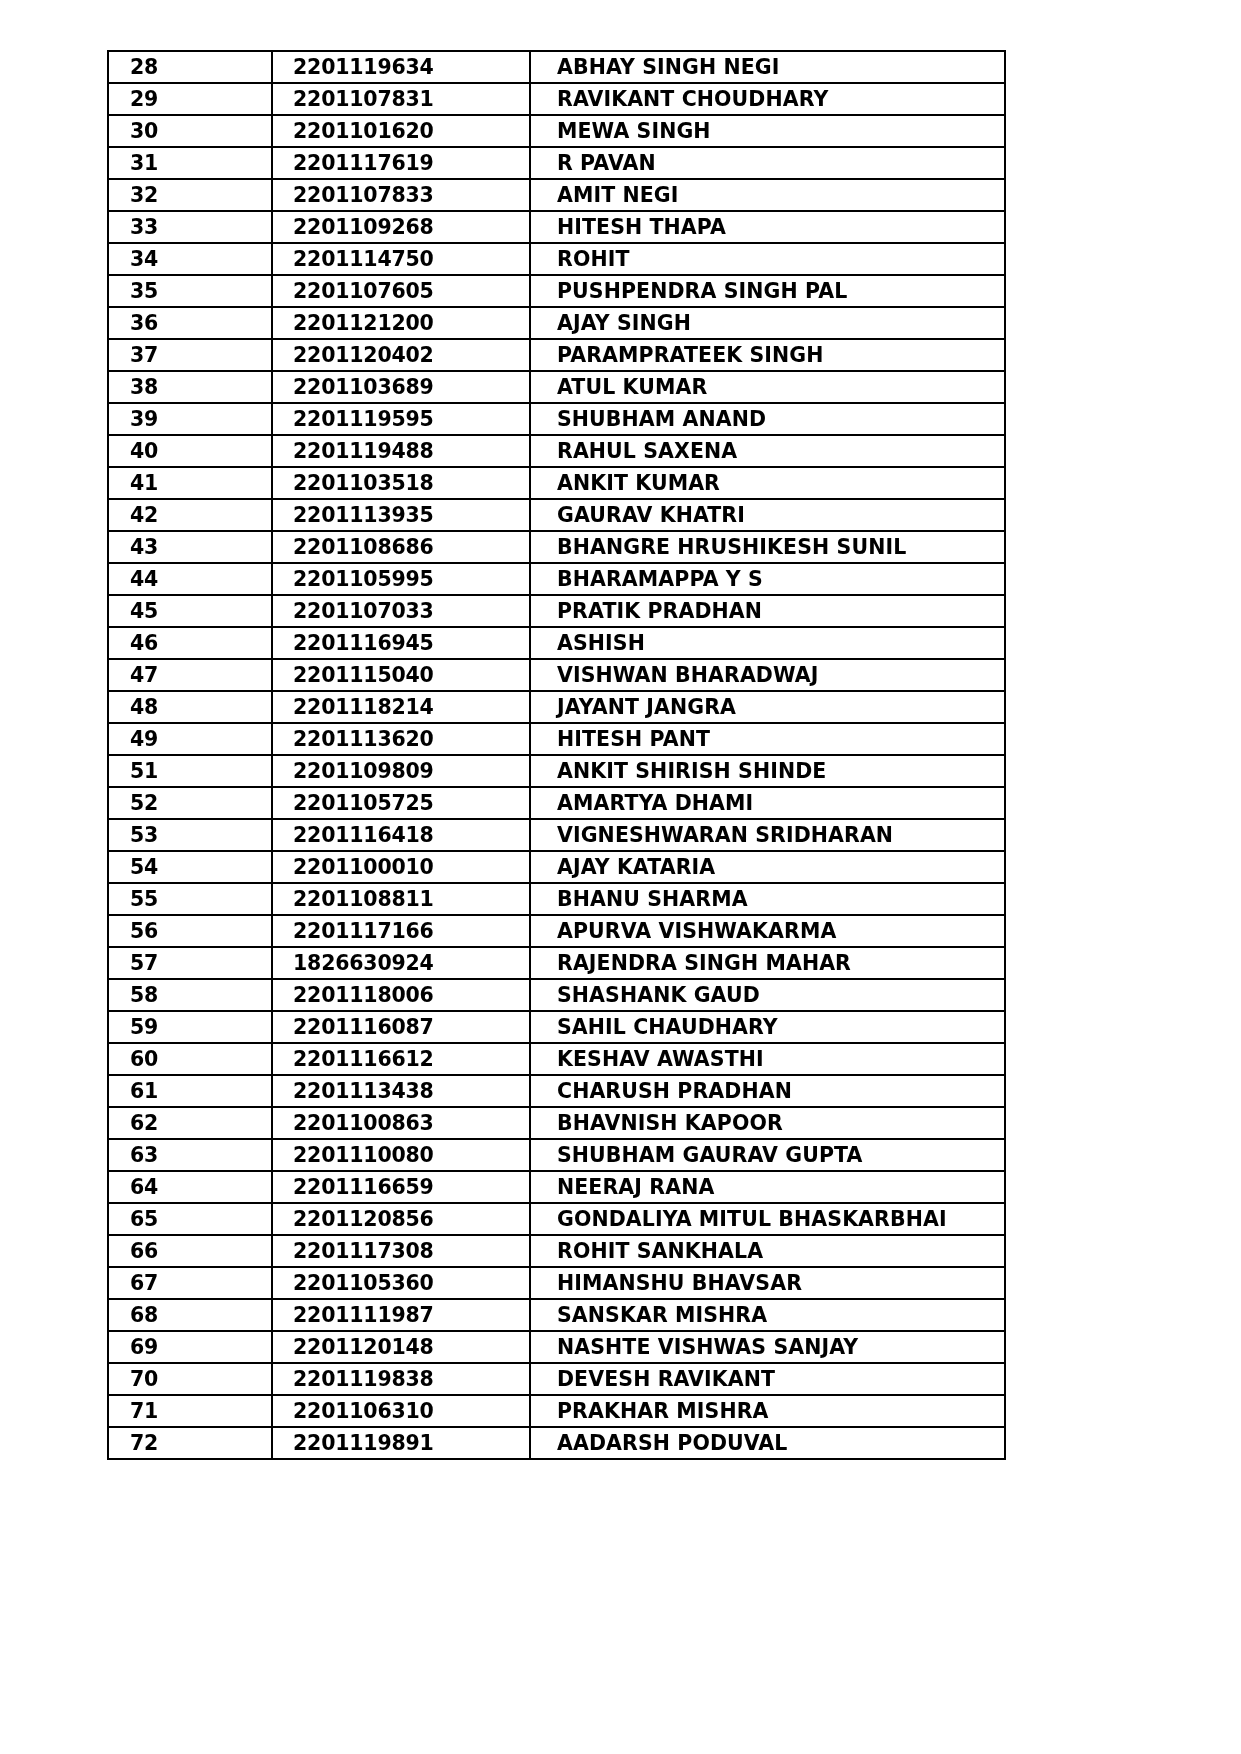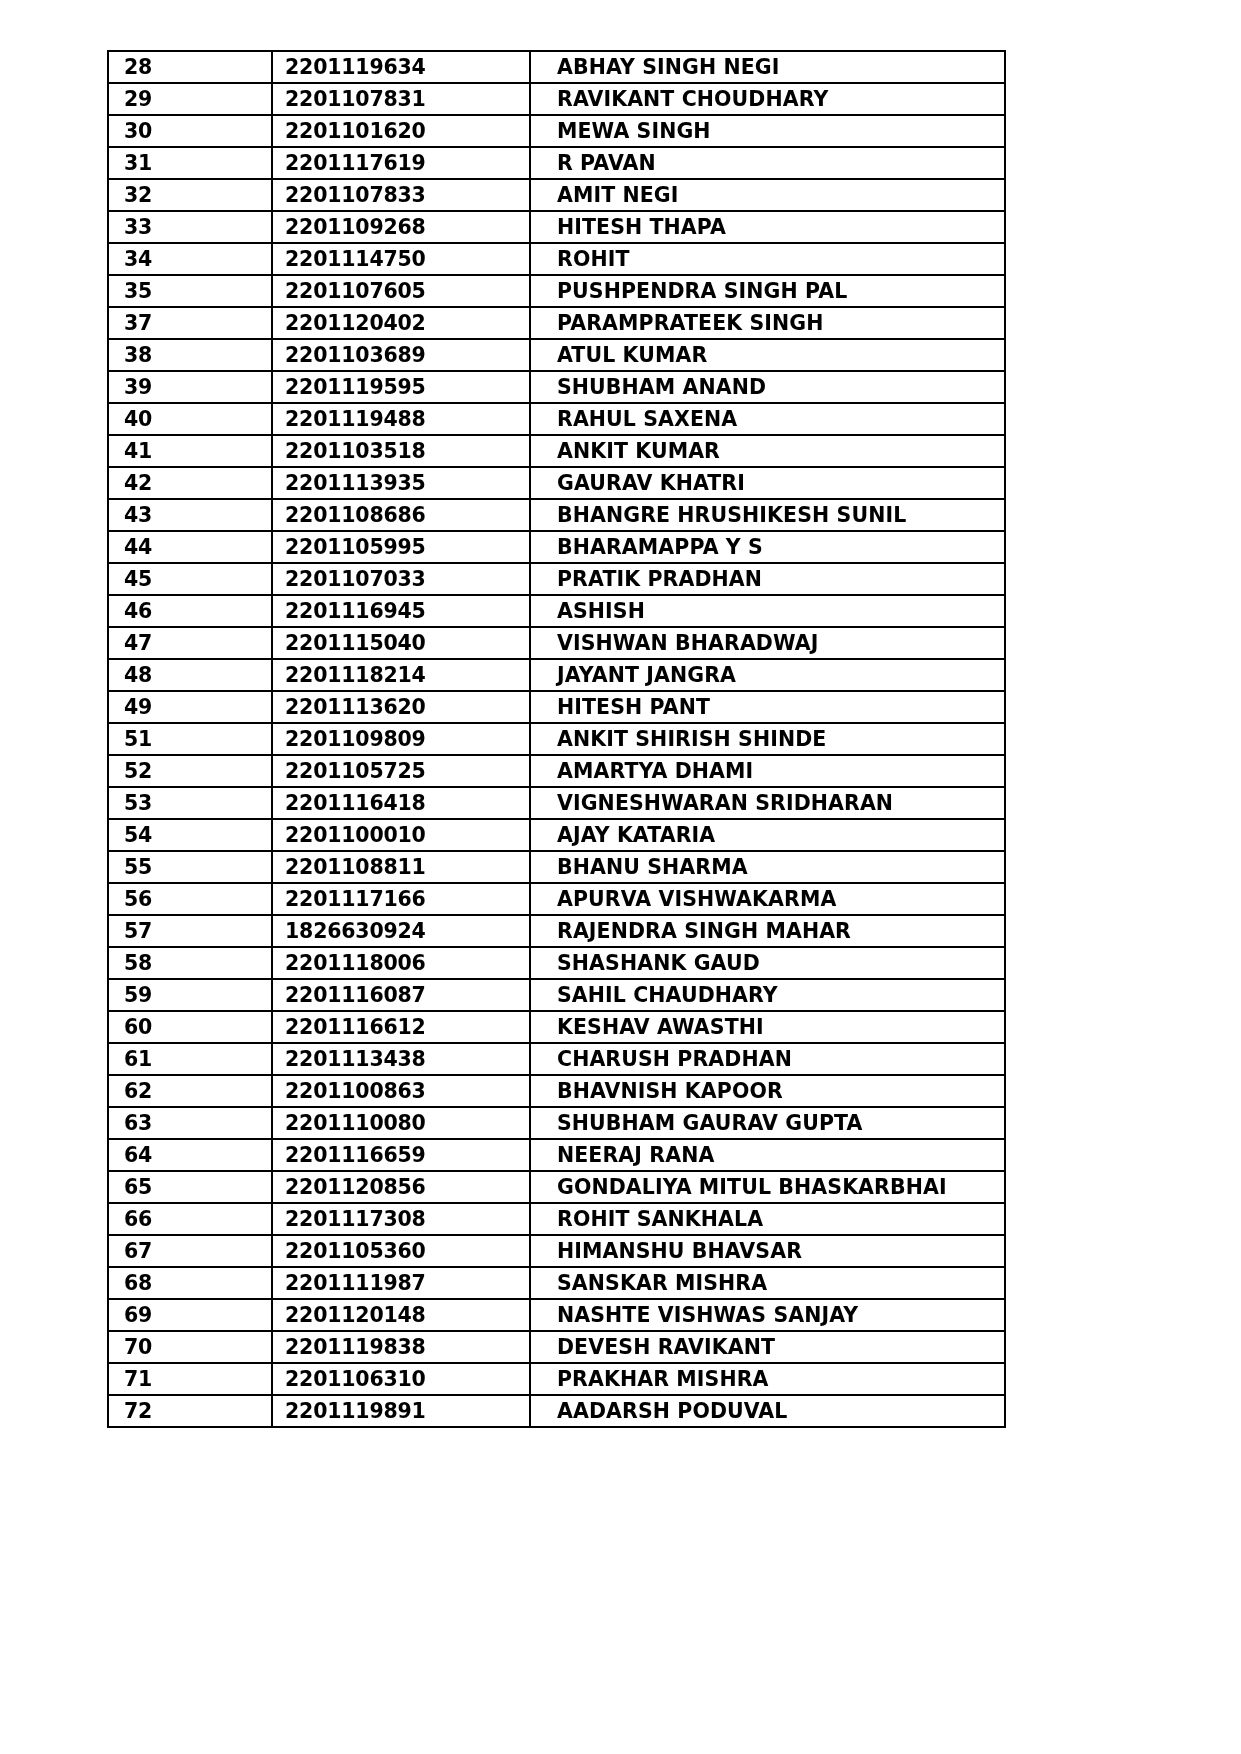--- a/index.html
+++ b/index.html
@@ -44,24 +44,24 @@
     padding: 0 0 0 10px;
     vertical-align: middle;
     font-size: 20.5px;
     font-weight: bold;
     letter-spacing: -0.2px;
     line-height: 1;
     white-space: nowrap;
     overflow: visible;
   }
   table.candidate-table td.cell-sr {
-    padding-left: 15px;
+    padding-left: 21px;
   }
   table.candidate-table td.cell-roll {
-    padding-left: 12px;
+    padding-left: 20px;
   }
   table.candidate-table td.cell-name {
     padding-left: 26px;
     letter-spacing: 0.1px;
   }
 </style>
 </head>
 <body>
 
 <div class="page">
@@ -107,20 +107,25 @@
             <td class="cell-sr">34</td>
             <td class="cell-roll">2201114750</td>
             <td class="cell-name">ROHIT</td>
           </tr>
           <tr>
             <td class="cell-sr">35</td>
             <td class="cell-roll">2201107605</td>
             <td class="cell-name">PUSHPENDRA SINGH PAL</td>
           </tr>
           <tr>
+            <td class="cell-sr">36</td>
+            <td class="cell-roll">2201121200</td>
+            <td class="cell-name">AJAY SINGH</td>
+          </tr>
+          <tr>
             <td class="cell-sr">37</td>
             <td class="cell-roll">2201120402</td>
             <td class="cell-name">PARAMPRATEEK SINGH</td>
           </tr>
           <tr>
             <td class="cell-sr">38</td>
             <td class="cell-roll">2201103689</td>
             <td class="cell-name">ATUL KUMAR</td>
           </tr>
           <tr>

